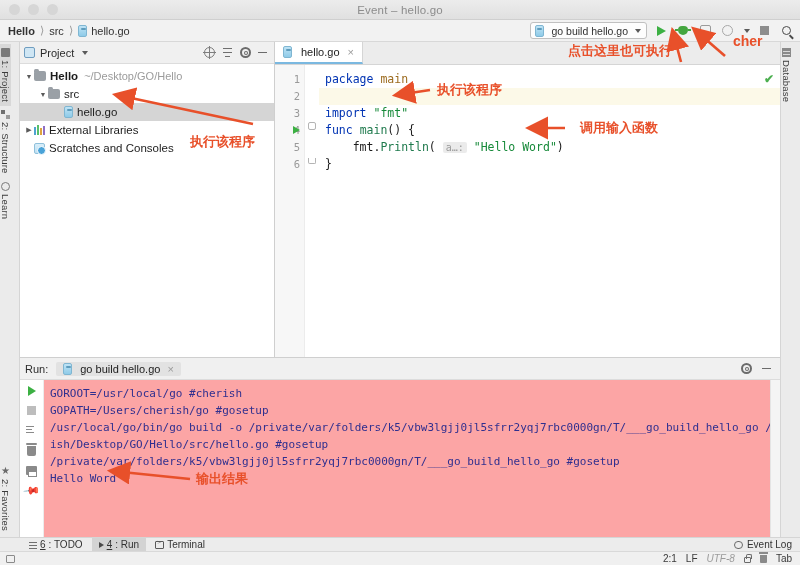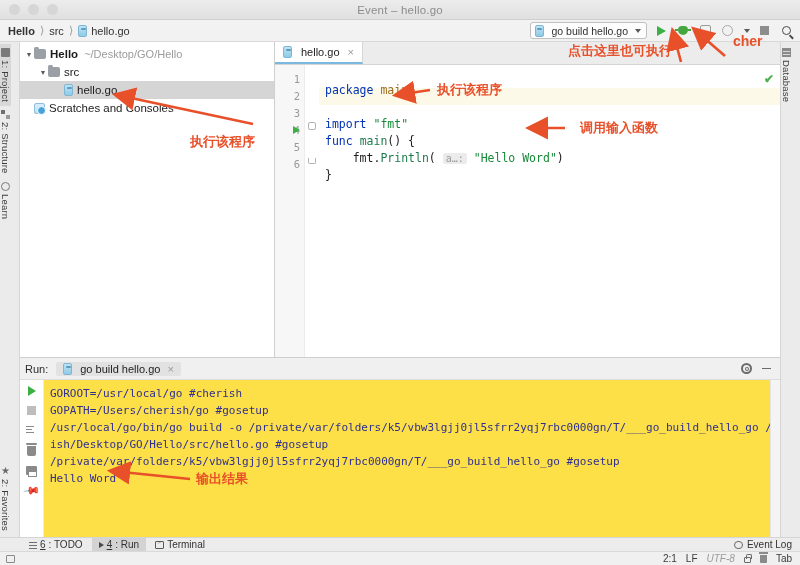--- a/index.html
+++ b/index.html
@@ -215,21 +215,21 @@
   .gutter {
     width: 30px; background: #f7f7f7; border-right: 1px solid #ececec;
     padding-top: 6px; text-align: right; position: relative; flex: 0 0 30px;
   }
   .gline {
     height: 17px; line-height: 17px; font-family: "DejaVu Sans Mono", monospace;
     font-size: 10.5px; color: #999999; padding-right: 4px;
   }
   .fold-col { width: 14px; flex: 0 0 14px; background: #fff; padding-top: 6px; position: relative; }
   .codetext {
-    flex: 1; padding-top: 17px; font-family: "DejaVu Sans Mono", monospace;
+    flex: 1; padding-top: 6px; font-family: "DejaVu Sans Mono", monospace;
     font-size: 11.5px; position: relative;
   }
   .cline { height: 17px; line-height: 17px; white-space: pre; padding-left: 6px; }
   .kw { color: #0033b3; }
   .pkg { color: #9c6b1f; }
   .str { color: #178a3a; }
   .fn { color: #1f7a4d; }
   .plain { color: #1c1c1c; }
   .hint {
     background: #ebebeb; color: #9a9a9a; border-radius: 2px;
@@ -248,21 +248,21 @@
     border: 1px solid #b4b4b4; border-radius: 2px; background: #fff;
   }
   .fold-mark.end { border-top: none; height: 6px; border-radius: 0 0 2px 2px; }
   .check-ok {
     position: absolute; right: 6px; top: 7px; color: #4caf50; font-size: 12px; font-weight: bold;
   }
 
   
   .runpanel {
     position: absolute; left: 20px; right: 20px; top: 357px; bottom: 28px;
-    background: #fde047; border-top: 1px solid #cfcfcf;
+    background: #fca5a5; border-top: 1px solid #cfcfcf;
   }
   .run-head {
     height: 22px; background: #f0f0f0; border-bottom: 1px solid #dcdcdc;
     display: flex; align-items: center; padding: 0 5px; gap: 8px;
   }
   .run-label { font-size: 11px; color: #2b2b2b; }
   .run-tab {
     display: flex; align-items: center; gap: 4px; padding: 1px 7px;
     background: #e2e2e2; border-radius: 2px; font-size: 11px; color: #1c1c1c;
   }
@@ -439,36 +439,56 @@
   <div class="vstrip-r">
     <div class="vstrip-top">
       <div class="vtab">
         <span class="vico-db"></span>
         <span>Database</span>
       </div>
     </div>
   </div>
 
   <div class="proj">
+    <div class="proj-head">
+      <span class="sq-blue"></span>
+      <span class="proj-title">Project</span>
+      <span class="caret-dn"></span>
+      <span class="proj-head-right">
+        <span class="ico-target"></span>
+        <span class="ico-collapse">
+            <span></span>
+            <span></span>
+            <span></span>
+          </span>
+        <span class="gear"></span>
+        <span class="minus"></span>
+      </span>
+    </div>
 
     <div class="tree">
       <div class="trow" style="padding-left:4px">
         <span class="arw">▼</span>
         <span class="folder"></span>
         <span class="lbl-bold">Hello</span>
         <span class="lbl-path">~/Desktop/GO/Hello</span>
       </div>
       <div class="trow" style="padding-left:18px">
         <span class="arw">▼</span>
         <span class="folder"></span>
         <span>src</span>
       </div>
       <div class="trow sel" style="padding-left:44px">
         <span class="go-file-ico"></span>
         <span>hello.go</span>
+      </div>
+      <div class="trow" style="padding-left:4px">
+        <span class="arw">▶</span>
+        <span class="ico-lib"></span>
+        <span>External Libraries</span>
       </div>
       <div class="trow" style="padding-left:14px">
         <span class="ico-scratch"></span>
         <span>Scratches and Consoles</span>
       </div>
     </div>
   </div>
 
   <div class="editor-wrap">
     <div class="tabbar">

